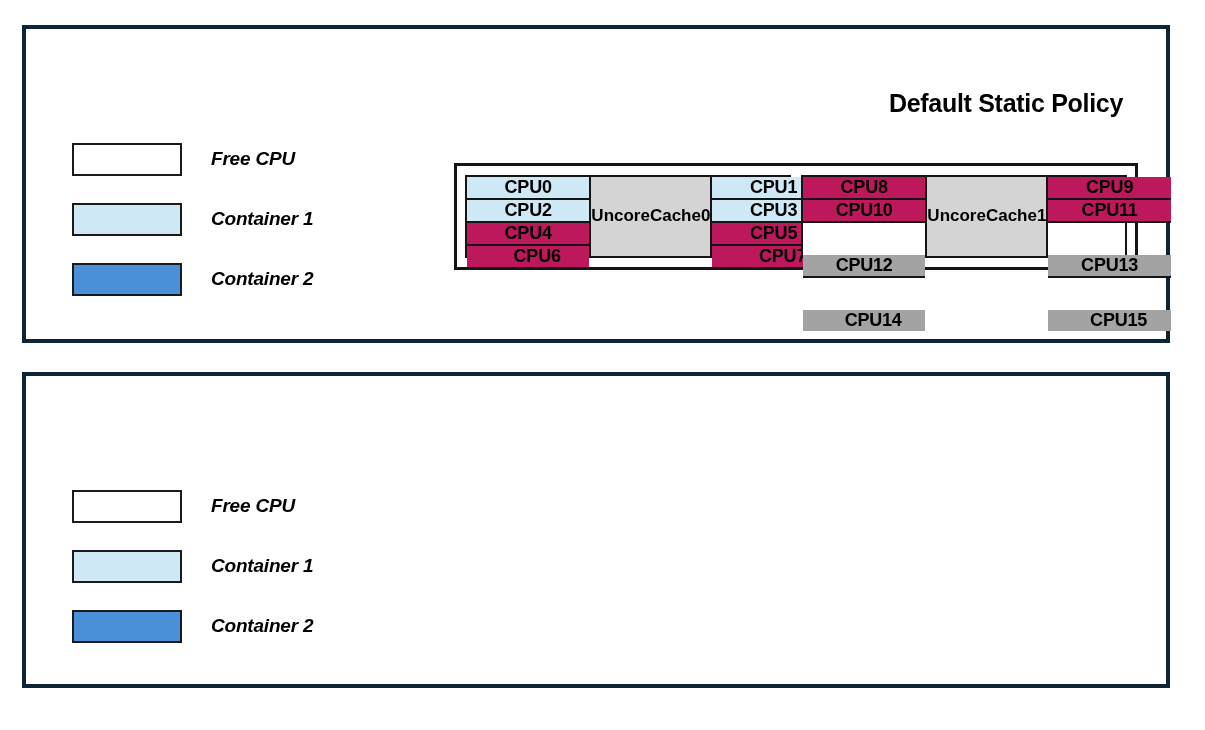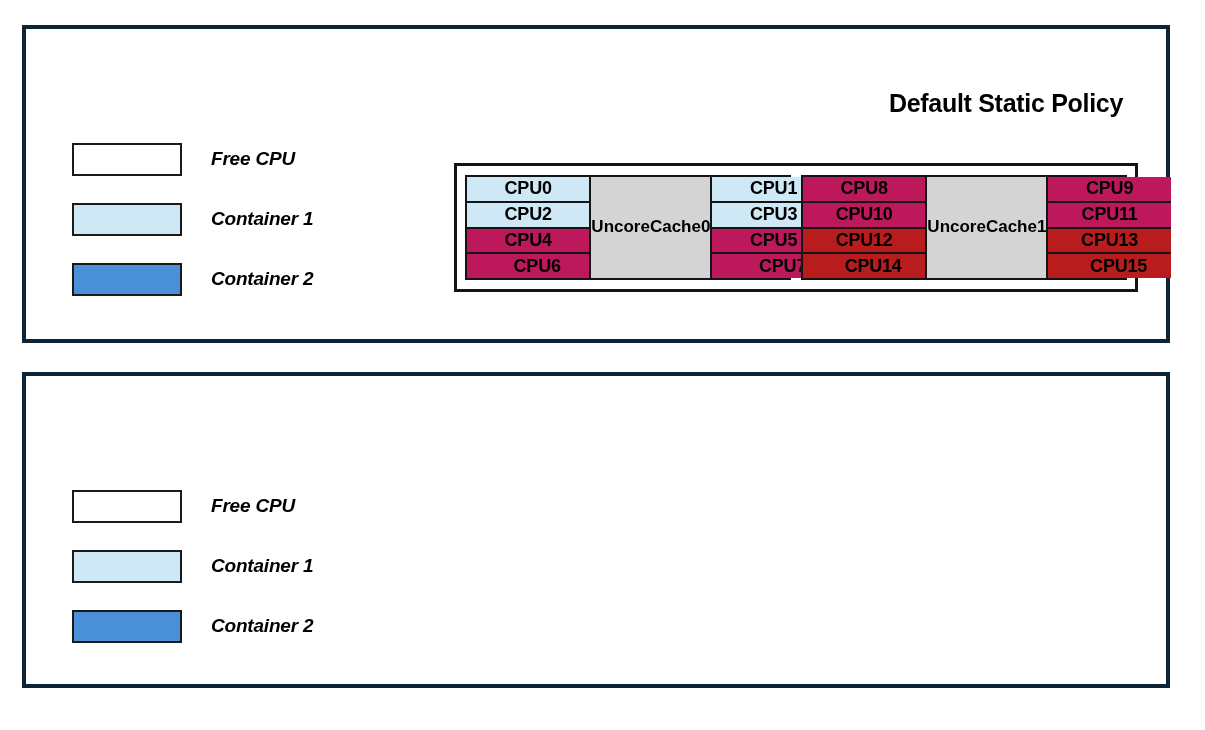--- a/index.html
+++ b/index.html
@@ -72,21 +72,21 @@
   
   .diagram-box {
     position: absolute;
     border: 3px solid #141414;
     background: #ffffff;
     box-sizing: border-box;
     padding: 9px 8px;
     display: flex;
     gap: 10px;
   }
-  #diagram-top    { left: 428px; top: 134px; width: 684px; height: 129px; }
+  #diagram-top    { left: 428px; top: 134px; width: 684px; height: 107px; }
 
   .socket {
     display: flex;
     border: 2px solid #141414;
     box-sizing: border-box;
     flex: 1 1 0;
     background: #ffffff;
   }
   .cpu-col {
     display: flex;
@@ -113,21 +113,21 @@
     align-items: center;
     justify-content: center;
     font-size: 18px;
     font-weight: bold;
     color: #000000;
     border-bottom: 2px solid #141414;
     box-sizing: border-box;
     letter-spacing: -0.2px;
   }
   .cpu-cell:last-child { border-bottom: none; padding-left: 18px; }
-  .state-free      { background: #b91c1c; }
+  .state-free      { background: #a3a3a3; margin-top: 32px; }
   .state-container1{ background: #cfe8f6; }
   .state-container2{ background: #be185d; }
 </style>
 </head>
 <body>
 
 <div class="panel" id="panel-top">
 
   <div class="legend">
     <div class="legend-row">

